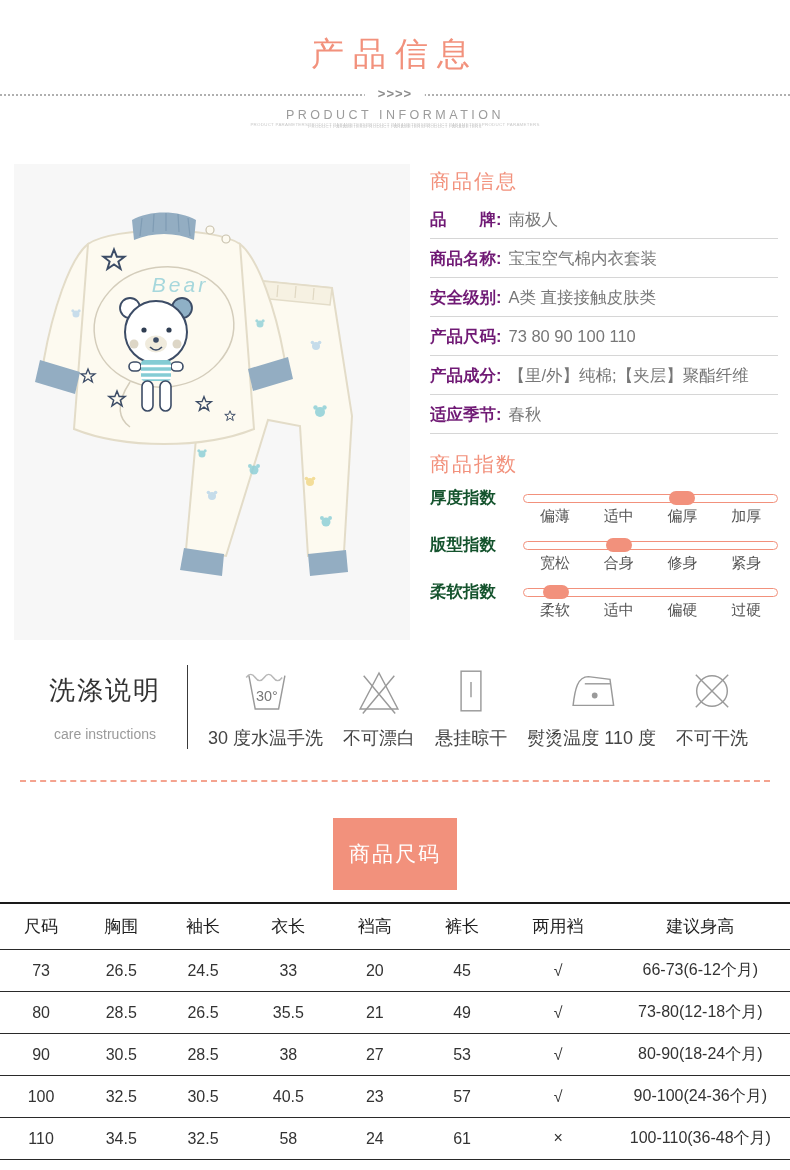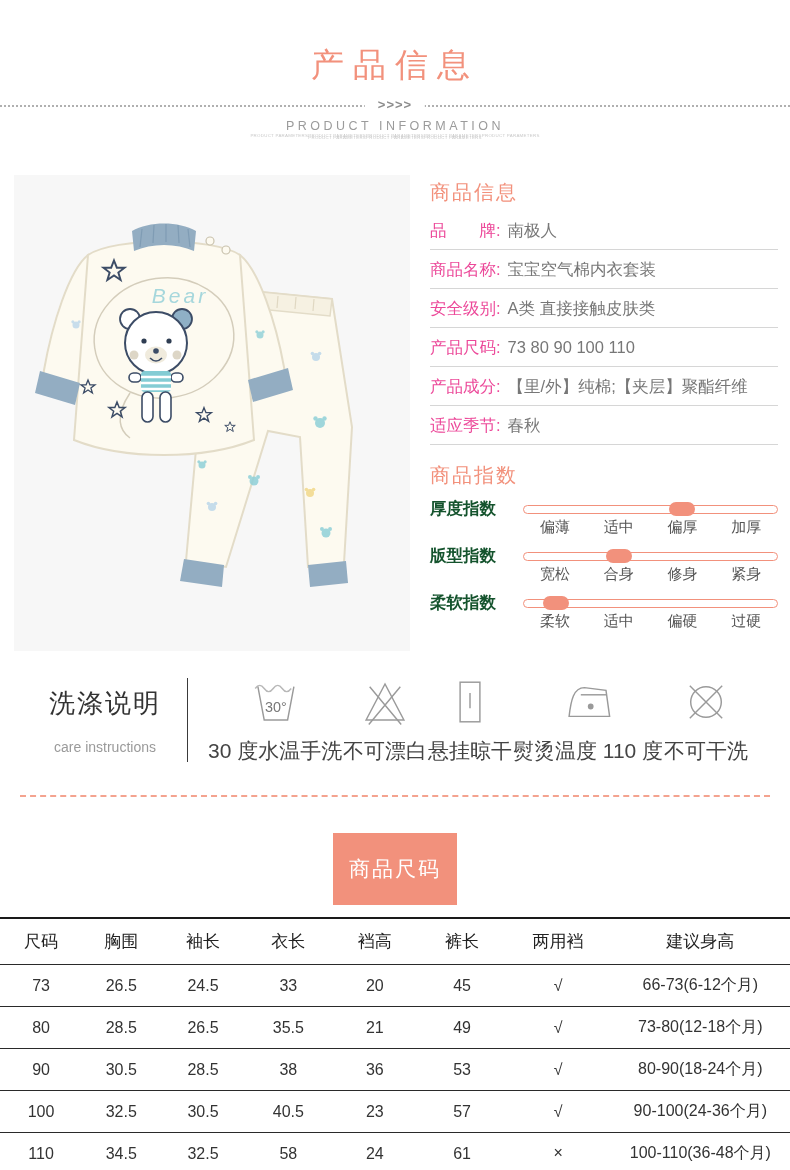--- a/index.html
+++ b/index.html
@@ -7,21 +7,21 @@
     --cross-red:#e0251d;
     --collar-blue:#93adc2;
   }
   *{box-sizing:border-box;margin:0;padding:0;}
   html,body{background:#fff;}
   body{
     width:790px;height:1170px;margin:0 auto;position:relative;overflow:hidden;
     font-family:"Liberation Sans","DejaVu Sans",sans-serif;color:#333;
   }
   
-  .page-header{padding-top:36px;margin-top:11px;}
+  .page-header{padding-top:36px;}
   .page-title{
     text-align:center;font-size:33px;font-weight:400;color:var(--accent);
     letter-spacing:9px;line-height:1.1;
   }
   .dotted-divider{
     margin-top:22px;height:0;border-top:2px dotted #b0b0b0;position:relative;
   }
   .divider-arrows{
     position:absolute;left:50%;top:-9px;transform:translateX(-50%);
     background:#fff;padding:0 13px;color:#8c8c8c;font-size:13px;font-weight:bold;
@@ -39,21 +39,21 @@
   .product-top{margin-top:30px;display:flex;gap:20px;padding:0 12px 0 14px;}
   .photo-box{width:396px;height:476px;background:#f7f7f7;flex:none;}
   .details{width:348px;flex:none;padding-top:2px;}
   .section-title{
     font-size:20px;font-weight:400;color:var(--accent);letter-spacing:2px;margin:2px 0 5px;
   }
   .info-row{
     display:flex;align-items:baseline;padding:10px 0 9px;border-bottom:1px solid #d6d6d6;
     font-size:16.5px;line-height:1.15;white-space:nowrap;
   }
-  .info-label{color:#ec4899;font-weight:normal;flex:none;}
+  .info-label{color:#701a75;font-weight:bold;flex:none;}
   .info-value{color:#777;margin-left:7px;}
   .index-title{margin-top:17px;margin-bottom:12px;}
   .slider-row{margin-bottom:11px;}
   .slider-line{display:flex;align-items:center;height:17px;}
   .slider-label{width:93px;flex:none;font-size:16.5px;font-weight:bold;color:#14532d;}
   .slider-bar{
     position:relative;flex:1;height:9px;border:1px solid var(--accent);border-radius:6px;
   }
   .slider-marker{
     position:absolute;top:50%;transform:translate(-50%,-50%);
@@ -63,21 +63,21 @@
   .slider-tick{width:25%;text-align:center;font-size:15px;color:#555;}
   
   .care{margin-top:24px;display:flex;align-items:center;padding:0 42px 0 49px;}
   .care-head{text-align:center;margin-right:26px;flex:none;}
   .care-title{font-size:26px;color:#333;letter-spacing:2px;font-weight:400;}
   .care-sub{font-size:14px;color:#9a9a9a;margin-top:18px;}
   .care-vline{width:1px;height:84px;background:#3a3a3a;margin-right:20px;flex:none;}
   .care-items{flex:1;display:flex;justify-content:space-between;align-items:flex-end;}
   .care-item{display:flex;flex-direction:column;align-items:center;}
   .care-item svg{width:54px;height:54px;margin-bottom:8px;}
-  .care-label{font-size:21px;color:#444;white-space:nowrap;}
+  .care-label{font-size:18px;color:#444;white-space:nowrap;}
   
   .dashed-divider{margin:30px 20px 0;border-top:2px dashed #f4a38f;}
   .size-badge{
     width:fit-content;margin:36px auto 0;background:var(--accent);color:#fff;
     font-size:21px;letter-spacing:2px;padding:22px 16px;
   }
   .size-table{width:100%;border-collapse:collapse;margin-top:12px;}
   .size-table thead tr{border-top:2px solid #1a1a1a;border-bottom:1px solid #2a2a2a;}
   .size-table tbody tr{border-bottom:1px solid #2a2a2a;}
   .size-table th{font-size:17px;font-weight:normal;color:#222;padding:11px 0;text-align:center;}
@@ -353,21 +353,21 @@
         <td>21</td>
         <td>49</td>
         <td class="mark">√</td>
         <td>73-80(12-18个月)</td>
       </tr>
       <tr>
         <td>90</td>
         <td>30.5</td>
         <td>28.5</td>
         <td>38</td>
-        <td>36</td>
+        <td>27</td>
         <td>53</td>
         <td class="mark">√</td>
         <td>80-90(18-24个月)</td>
       </tr>
       <tr>
         <td>100</td>
         <td>32.5</td>
         <td>30.5</td>
         <td>40.5</td>
         <td>23</td>

